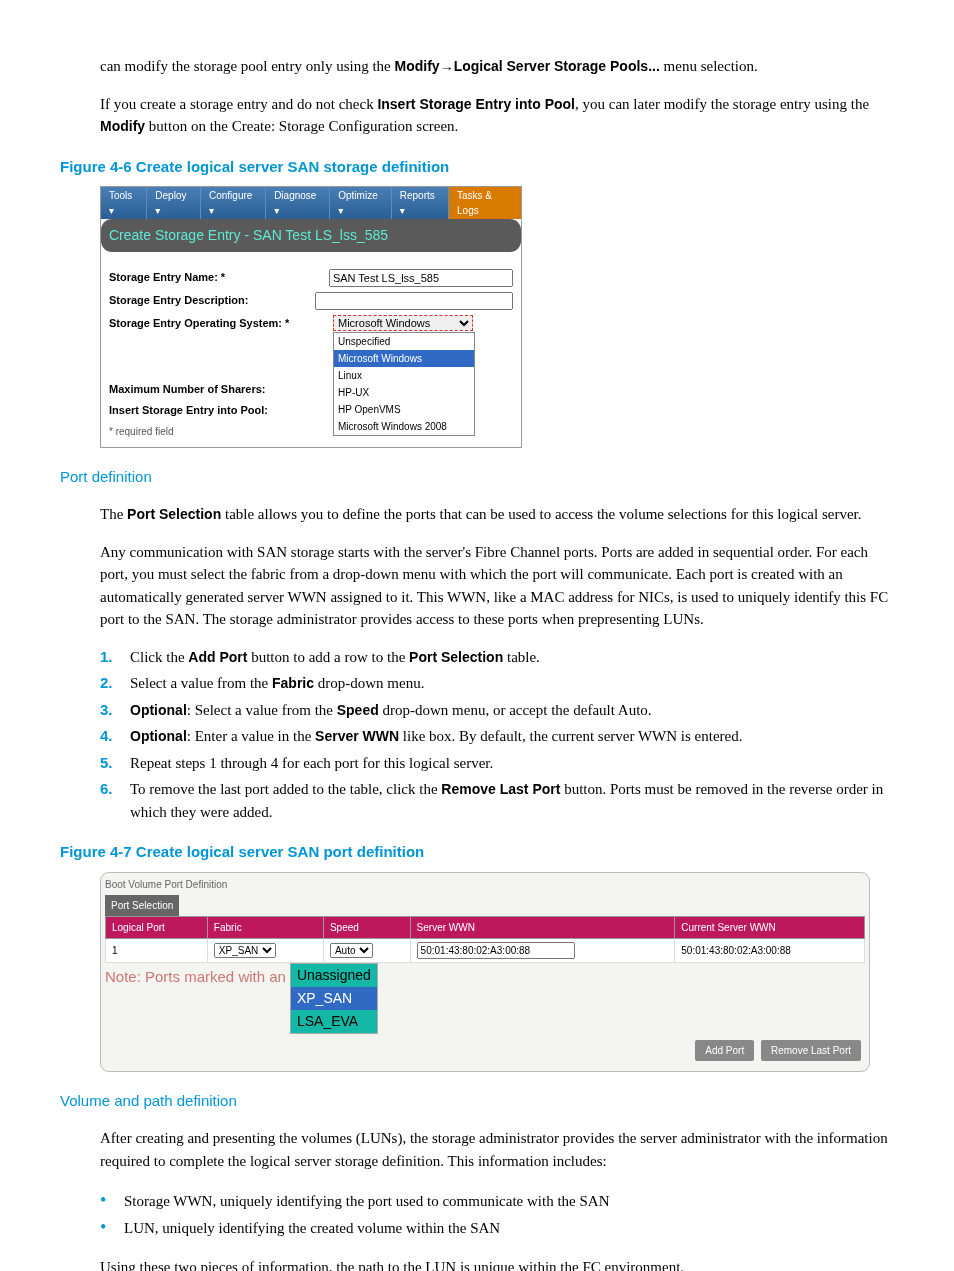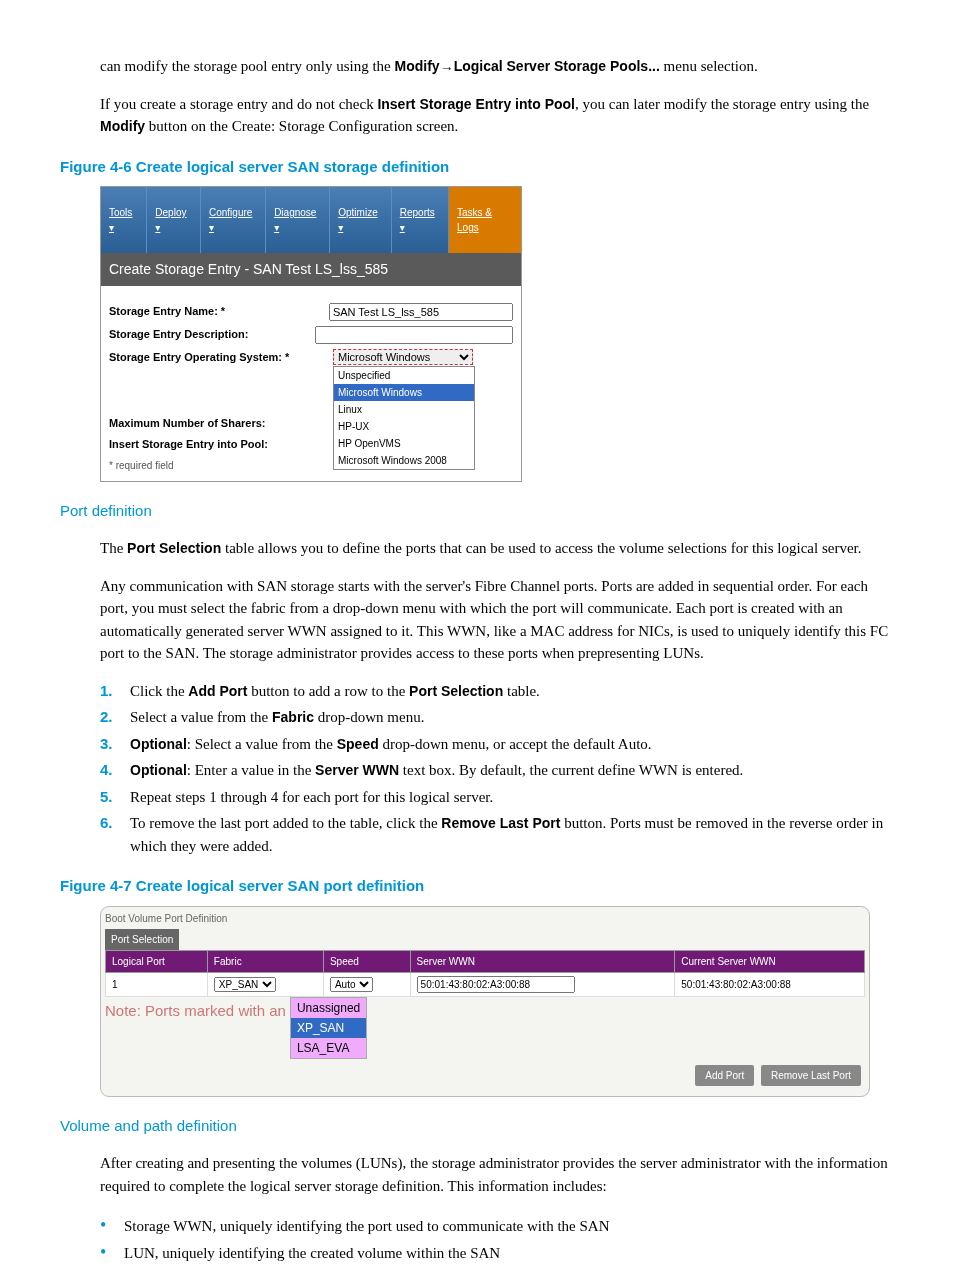--- a/index.html
+++ b/index.html
@@ -17,37 +17,37 @@
   .fig-caption { color: #0096d6; font-family: Arial, sans-serif; font-weight: bold; font-size: 15px; margin: 18px 0 8px 0; }
   .sub-head { color: #0096d6; font-family: Liberation Sans, sans-serif; font-size: 15px; margin: 18px 0 8px 0; }
   ol.steps { list-style: none; padding-left: 0; margin-left: 40px; }
   ol.steps li { margin: 4px 0; display: flex; }
   ol.steps .num { color: #0096d6; font-weight: bold; font-family: Arial, sans-serif; min-width: 30px; }
   ul.bullets { list-style: none; padding-left: 0; margin-left: 40px; }
   ul.bullets li::before { content: "•"; color: #0096d6; display: inline-block; width: 24px; font-size: 18px; }
   
   .ss1 { border: 1px solid #999; width: 420px; font-family: Arial, sans-serif; font-size: 11px; margin-left: 40px; }
   .ss1 .toolbar { background: linear-gradient(#4a7fb5, #2a5f95); color: #fff; display: flex; font-size: 10px; }
-  .ss1 .toolbar span { padding: 18px 8px; border-right: 1px solid #5a8fc5; text-decoration: underline; }
+  .ss1 .toolbar span { padding: 1px 8px; border-right: 1px solid #5a8fc5; }
   .ss1 .toolbar .last { background: #d97a00; border: none; margin-left: auto; }
-  .ss1 .titlebar { background: #5a5a5a; color: #ffffff; padding: 6px 8px; font-size: 14px; }
+  .ss1 .titlebar { background: #5a5a5a; color: #5eead4; padding: 6px 8px; font-size: 14px; border-radius: 11px; }
   .ss1 .form { padding: 12px 8px 8px 8px; }
   .ss1 .row { display: flex; margin: 5px 0; align-items: flex-start; gap: 34px; }
   .ss1 .label { width: 190px; font-weight: bold; }
   .ss1 input[type=text] { font-size: 11px; padding: 1px 2px; }
   .ss1 select { font-size: 11px; width: 140px; }
   .ss1 .droplist { border: 1px solid #888; font-size: 10px; width: 140px; }
   .ss1 .droplist div { padding: 1px 4px; }
   .ss1 .droplist .sel { background: #316ac5; color: #fff; }
   
   .ss2 { border: 1px solid #bbb; width: 760px; font-family: Arial, sans-serif; font-size: 10px; margin-left: 40px; background: #f4f4f0; padding: 4px; border-radius: 9px; }
   .ss2 .legend { font-size: 10px; color: #666; margin-bottom: 3px; }
   .ss2 .tabhead { background: #666; color: #fff; padding: 3px 6px; display: inline-block; font-size: 10px; }
   .ss2 table { width: 100%; border-collapse: collapse; }
-  .ss2 th { background: #701a75; color: #fff; text-align: left; padding: 3px 6px; font-weight: normal; border: 1px solid #999; font-size: 10px; }
+  .ss2 th { background: #be185d; color: #fff; text-align: left; padding: 3px 6px; font-weight: normal; border: 1px solid #999; font-size: 10px; }
   .ss2 td { background: #fff; padding: 3px 6px; border: 1px solid #ddd; }
   .ss2 select, .ss2 input { font-size: 10px; }
   .ss2 .note { color: #c77; font-size: 15px; padding: 3px 0; }
   .ss2 .btns { text-align: right; padding: 6px 4px; }
   .ss2 .btn { background: #888; color: #fff; padding: 3px 10px; border-radius: 2px; font-size: 10px; display: inline-block; margin-left: 4px; }
 </style>
 </head>
 <body>
 
 <p class="indent">
@@ -117,21 +117,21 @@
   <li>
       <span class="num">2.</span>
       <span><span>Select a value from the </span><span class="bold">Fabric</span><span> drop-down menu.</span></span>
     </li>
   <li>
       <span class="num">3.</span>
       <span><span class="bold">Optional</span><span>: Select a value from the </span><span class="bold">Speed</span><span> drop-down menu, or accept the default Auto.</span></span>
     </li>
   <li>
       <span class="num">4.</span>
-      <span><span class="bold">Optional</span><span>: Enter a value in the </span><span class="bold">Server WWN</span><span> text box. By default, the current define WWN is entered.</span></span>
+      <span><span class="bold">Optional</span><span>: Enter a value in the </span><span class="bold">Server WWN</span><span> like box. By default, the current server WWN is entered.</span></span>
     </li>
   <li>
       <span class="num">5.</span>
       <span><span>Repeat steps 1 through 4 for each port for this logical server.</span></span>
     </li>
   <li>
       <span class="num">6.</span>
       <span><span>To remove the last port added to the table, click the </span><span class="bold">Remove Last Port</span><span> button. Ports must be removed in the reverse order in which they were added.</span></span>
     </li>
 </ol>
@@ -154,21 +154,21 @@
       <td>1</td>
       <td><select><option>XP_SAN</option></select></td>
       <td><select><option>Auto</option></select></td>
       <td><input type="text" style="width: 150px;" value="50:01:43:80:02:A3:00:88"></td>
       <td>50:01:43:80:02:A3:00:88</td>
     </tr>
   </tbody>
     </table>
   <div style="display:flex">
     <div class="note"><span>Note: Ports marked with an </span></div>
-    <div style="border:1px solid #aaa;background:#f0abfc;font-size:12px;margin-left:4px">
+    <div style="border:1px solid #aaa;background:#14b8a6;font-size:14px;margin-left:4px">
       <div style="padding:1px 6px">Unassigned</div>
       <div style="padding:1px 6px;background:#316ac5;color:#fff">XP_SAN</div>
       <div style="padding:1px 6px">LSA_EVA</div>
     </div>
   </div>
   <div class="btns">
     <span class="btn">Add Port</span>
     <span class="btn">Remove Last Port</span>
   </div>
 </div>

